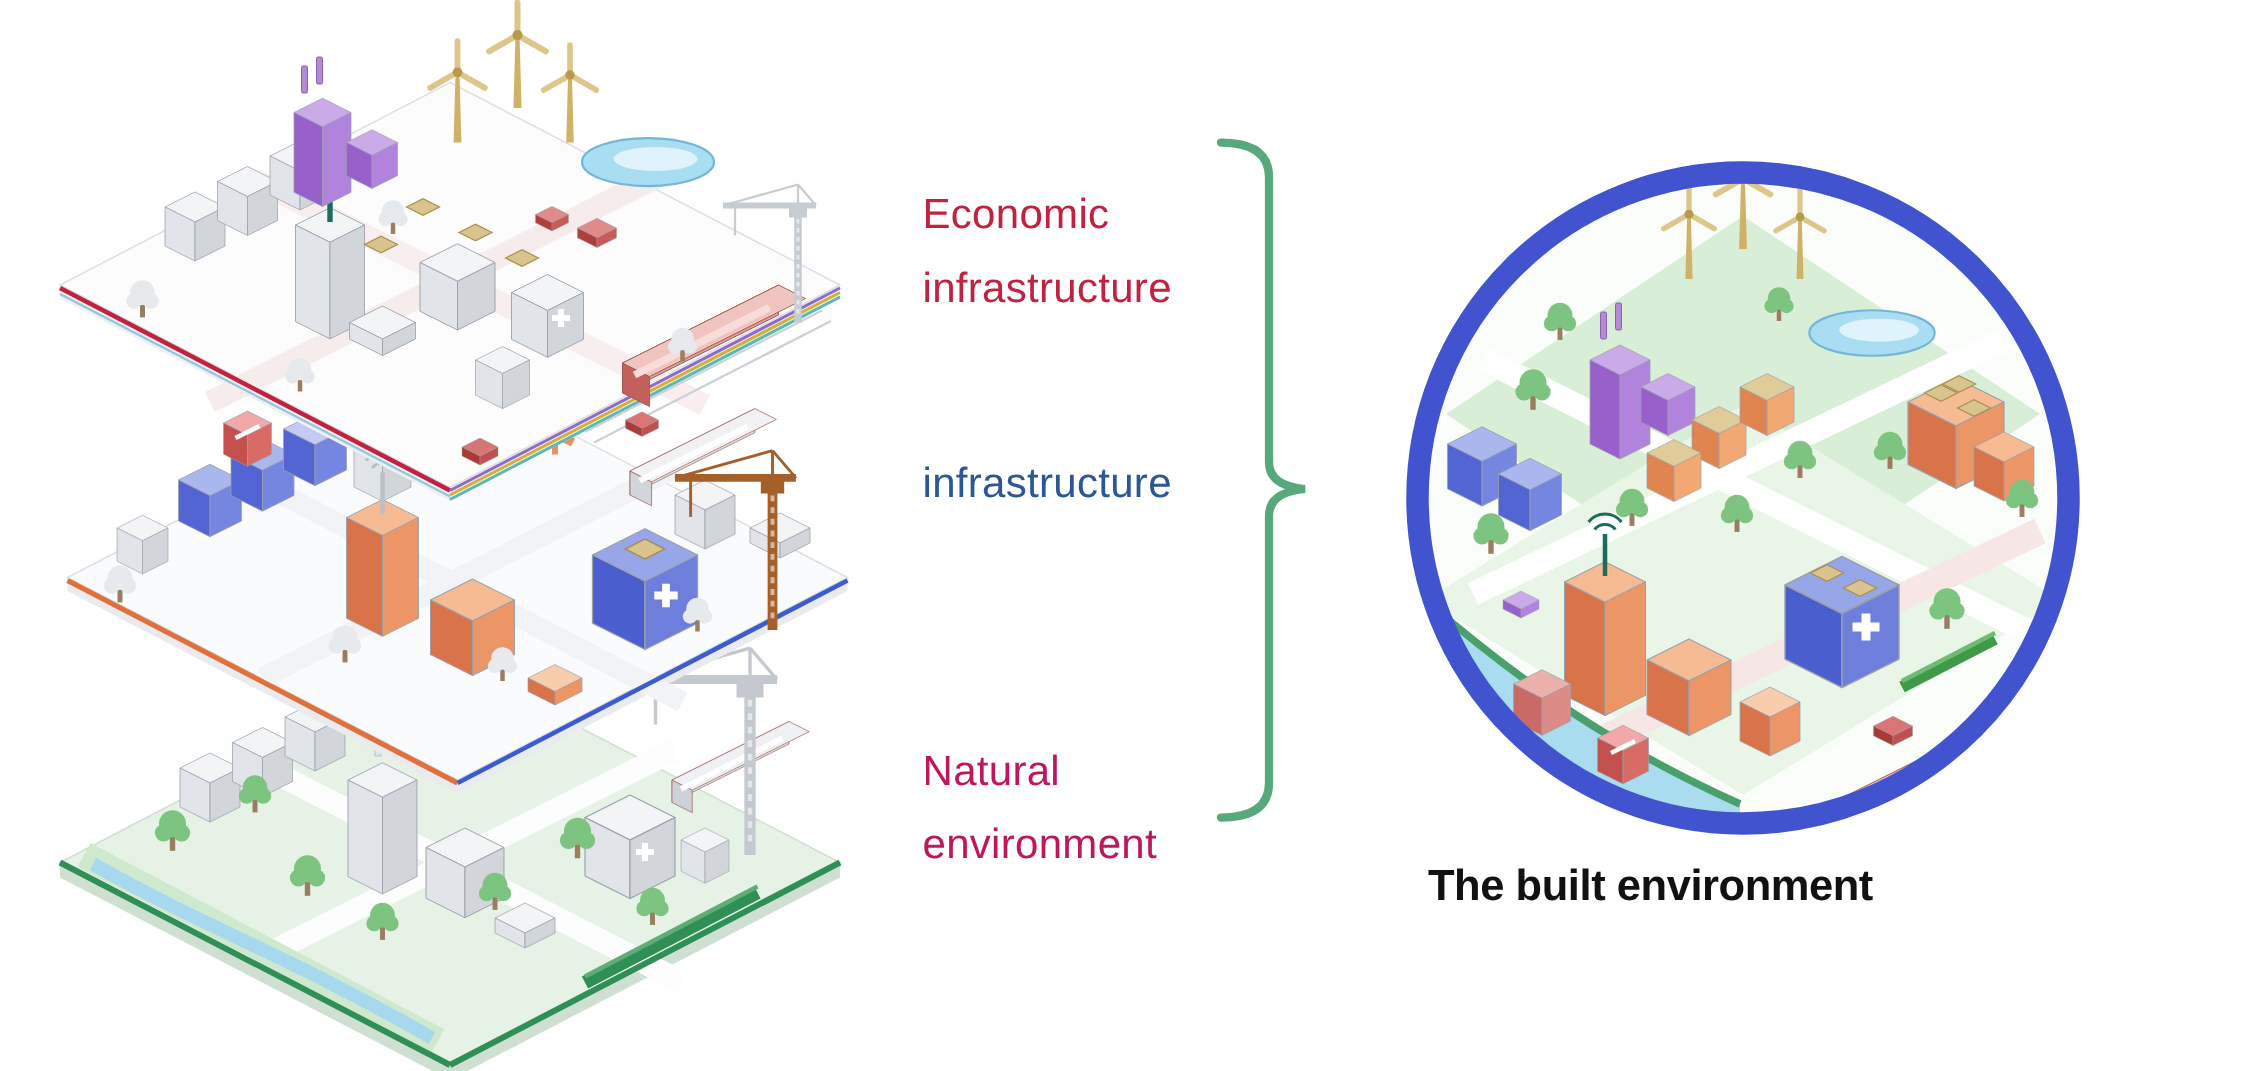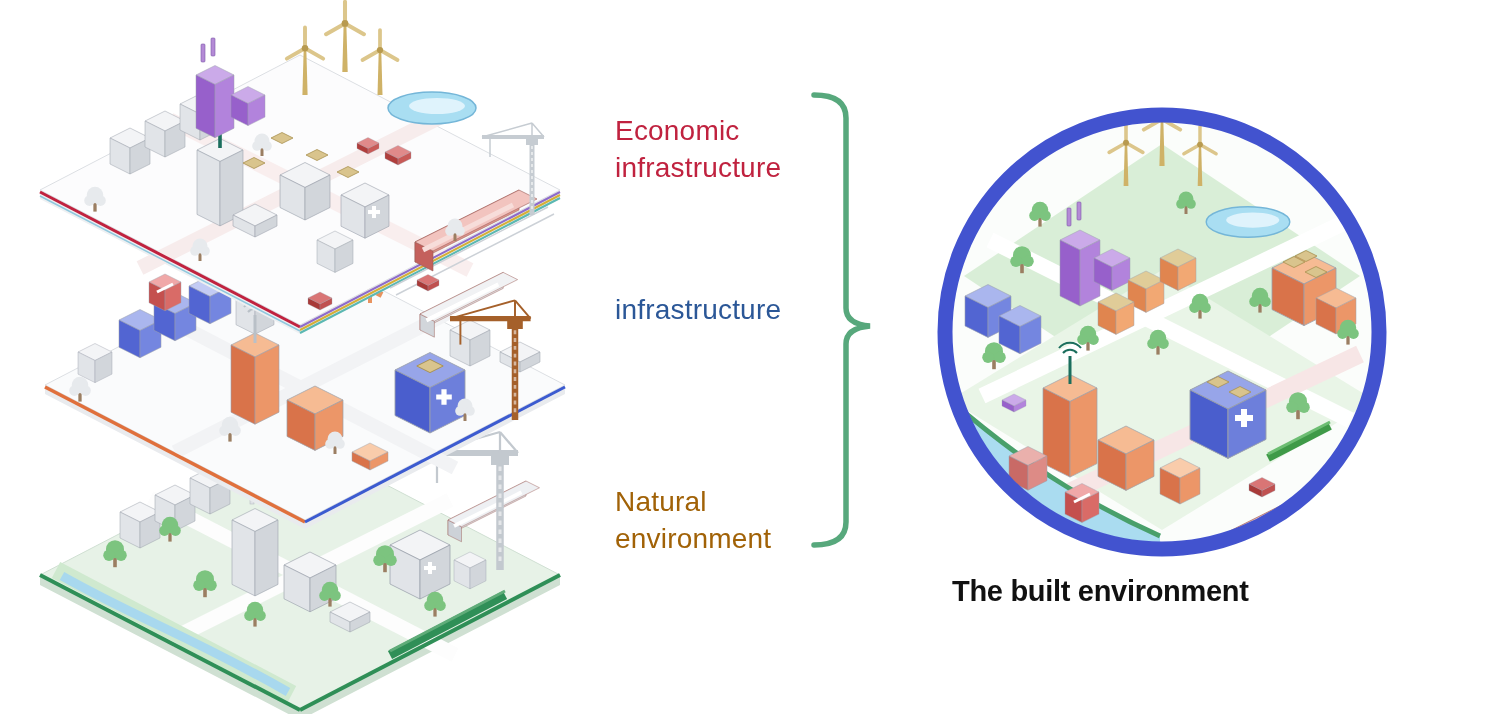--- a/index.html
+++ b/index.html
@@ -1,23 +1,23 @@
 <!DOCTYPE html>
 <html><head>
 <meta charset="utf-8">
 <style>
   html,body{margin:0;padding:0;background:#ffffff;}
   .stage{position:relative;width:1500px;height:714px;background:#ffffff;overflow:hidden;
          font-family:"Liberation Sans",sans-serif;}
   .abs{position:absolute;}
   .layer-label{position:absolute;left:615px;font-size:28px;line-height:37px;font-weight:400;letter-spacing:.2px;}
-  .layer-label span{display:block;}
+  .layer-label span{display:block;margin-top:12px;}
   .label-economic{top:112px;color:#c0223f;}
   .label-social{top:291px;color:#2b5797;}
-  .label-natural{top:483px;color:#a16207;}
+  .label-natural{top:483px;color:#be185d;}
   .caption{position:absolute;left:952px;top:572px;width:420px;
            font-size:29px;line-height:38px;font-weight:700;color:#111111;letter-spacing:-.3px;}
   svg{display:block;}
 </style>
 </head>
 <body>
 
 <div class="stage">
 
   <svg class="abs" style="left:0;top:0" width="600" height="714" viewBox="0 0 600 714" aria-hidden="true">

